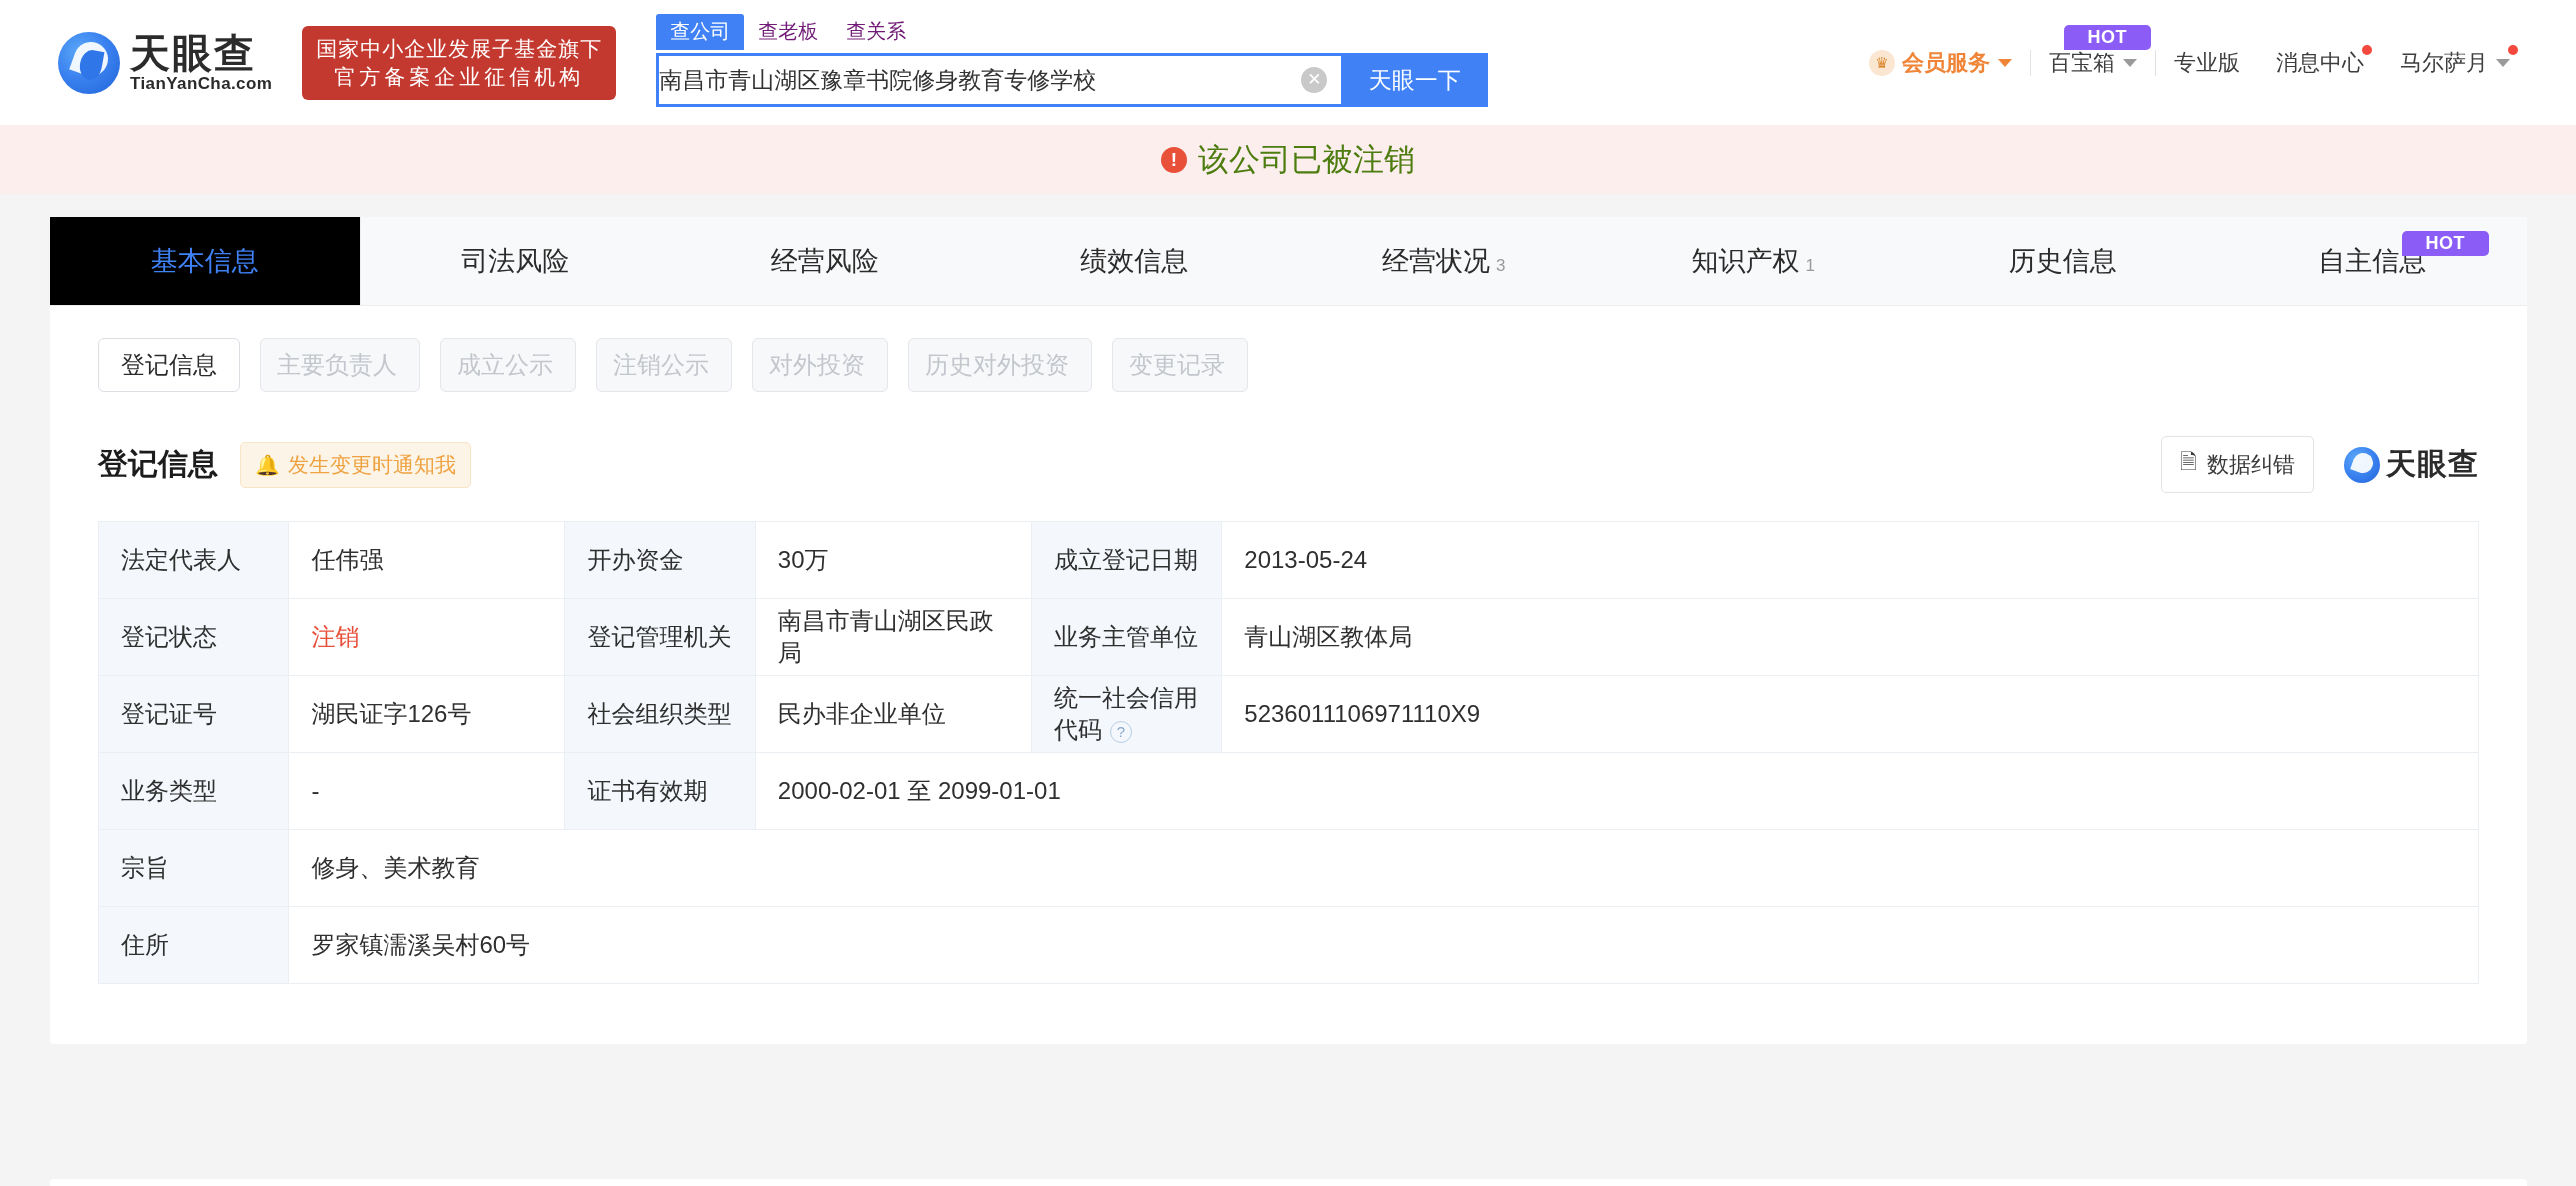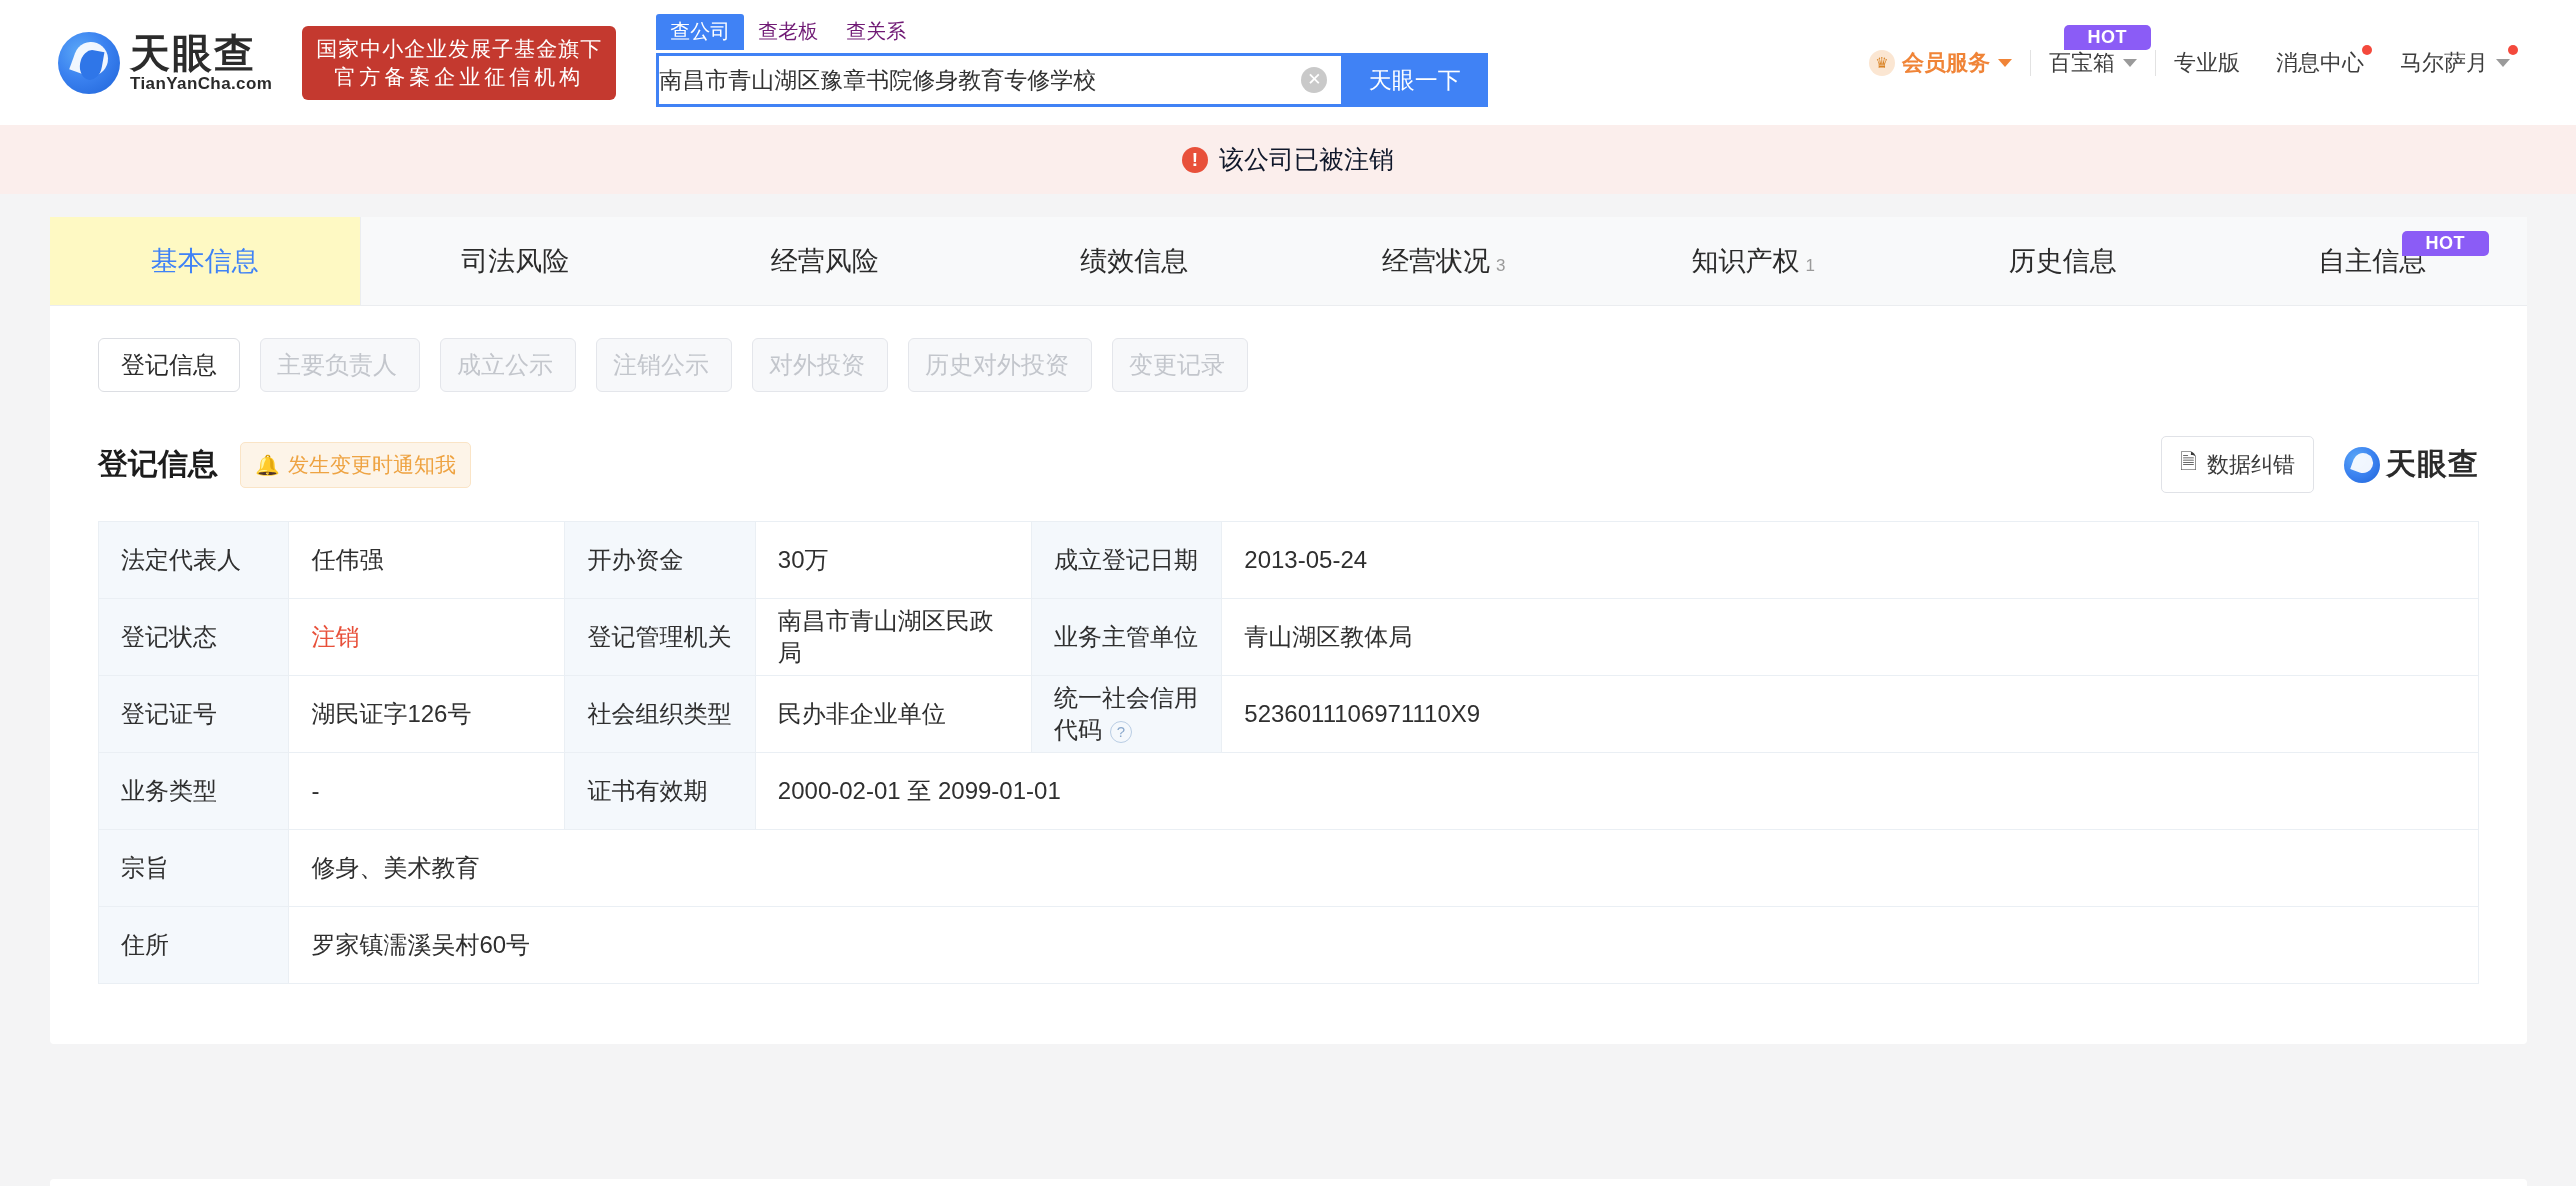--- a/index.html
+++ b/index.html
@@ -149,21 +149,21 @@
   .alert-bar {
     height: 69px; background: #fbeeec;
     display: flex; align-items: center; justify-content: center;
   }
   .alert-icon {
     width: 26px; height: 26px; border-radius: 50%;
     background: #e8503a; color: #fff;
     font-size: 19px; font-weight: bold; line-height: 25px;
     text-align: center; margin-right: 11px;
   }
-  .alert-text { font-size: 25px; color: #0f172a; }
+  .alert-text { font-size: 31px; color: #4d7c0f; }
 
   
   .card {
     position: absolute;
     left: 50px; top: 217px;
     width: 2477px;
     background: #fff;
     border-radius: 4px;
   }
 
@@ -173,21 +173,21 @@
     background: #f8f9fa;
     border-bottom: 1px solid #ebedf0;
   }
   .tab {
     flex: 1;
     display: flex; align-items: center; justify-content: center;
     font-size: 27px; color: #2b2b2b;
     cursor: pointer; position: relative;
   }
   .tab.active {
-    background: #fef9c3;
+    background: #000000;
     color: #3f82f6;
     border-right: 1px solid #ebedf0;
   }
   .tab-badge {
     font-size: 17px; color: #9a9a9a;
     margin-left: 6px; align-self: center;
     position: relative; top: 5px;
   }
   .tab .hot-tag { top: 14px; right: 38px; }
 

